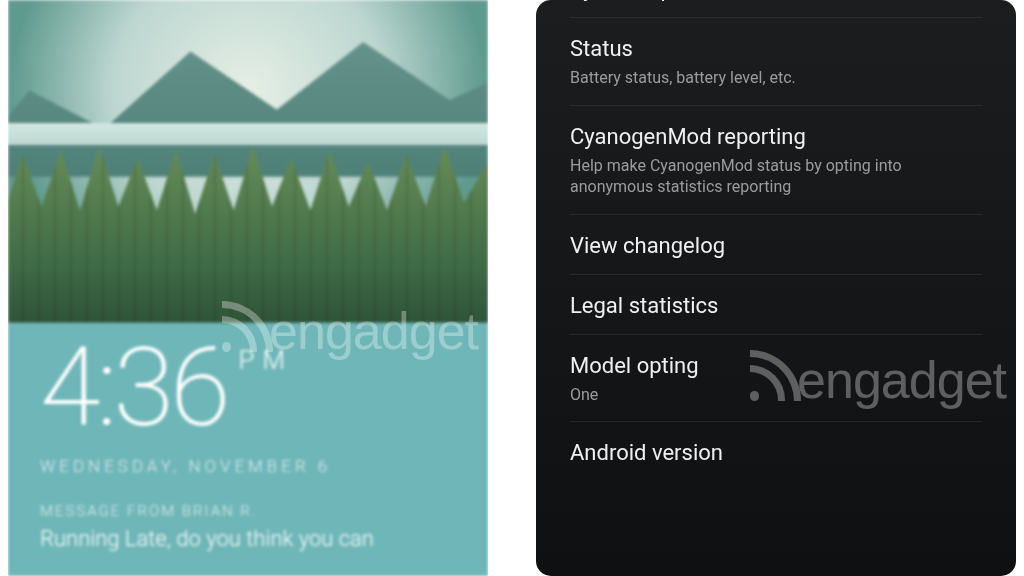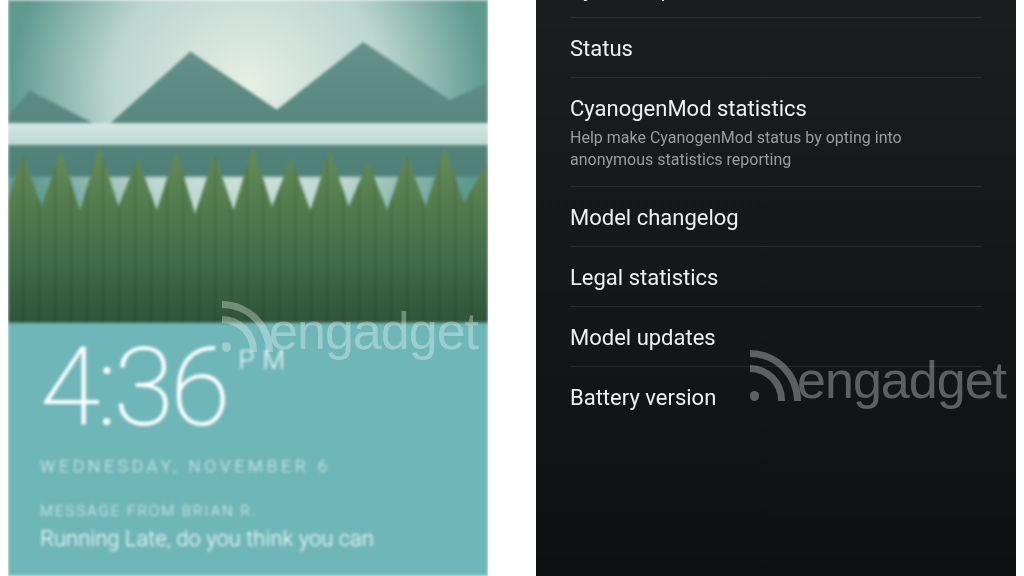--- a/index.html
+++ b/index.html
@@ -113,20 +113,21 @@
   }
   
   .settings {
     background: linear-gradient(#1b1d1e,#0f1011);
     color: #e8e8e8;
     height: 100%;
     padding: 0 34px 0 34px;
     display: flex;
     flex-direction: column;
     filter: blur(0.7px);
+    border-radius: 15px;
   }
   .settings .item {
     padding: 18px 0 16px 0;
     border-bottom: 1px solid rgba(255,255,255,0.08);
   }
   .settings .item:last-child { border-bottom: none; }
   .settings .title {
     font-size: 22px;
     font-weight: 400;
     color: #f0f0f0;
@@ -210,36 +211,38 @@
     </div>
   </div>
 
   <div class="panel">
     <div class="settings">
       <div class="item cut-top">
         <div class="title">System updates</div>
       </div>
       <div class="item">
         <div class="title">Status</div>
-      </div>
-      <div class="item">
-        <div class="title">CyanogenMod statistics</div>
+        <div class="sub">Battery status, battery level, etc.</div>
+      </div>
+      <div class="item">
+        <div class="title">CyanogenMod reporting</div>
         <div class="sub">Help make CyanogenMod status by opting into anonymous statistics reporting</div>
       </div>
       <div class="item">
-        <div class="title">Model changelog</div>
+        <div class="title">View changelog</div>
       </div>
       <div class="item">
         <div class="title">Legal statistics</div>
       </div>
       <div class="item">
-        <div class="title">Model updates</div>
-      </div>
-      <div class="item">
-        <div class="title">Battery version</div>
+        <div class="title">Model opting</div>
+        <div class="sub">One</div>
+      </div>
+      <div class="item">
+        <div class="title">Android version</div>
       </div>
     </div>
     <div class="watermark wm-right">
       <span class="rss-icon">
           <span class="rss-dot"></span>
         </span>
       <span class="wm-text">engadget</span>
     </div>
   </div>
 

